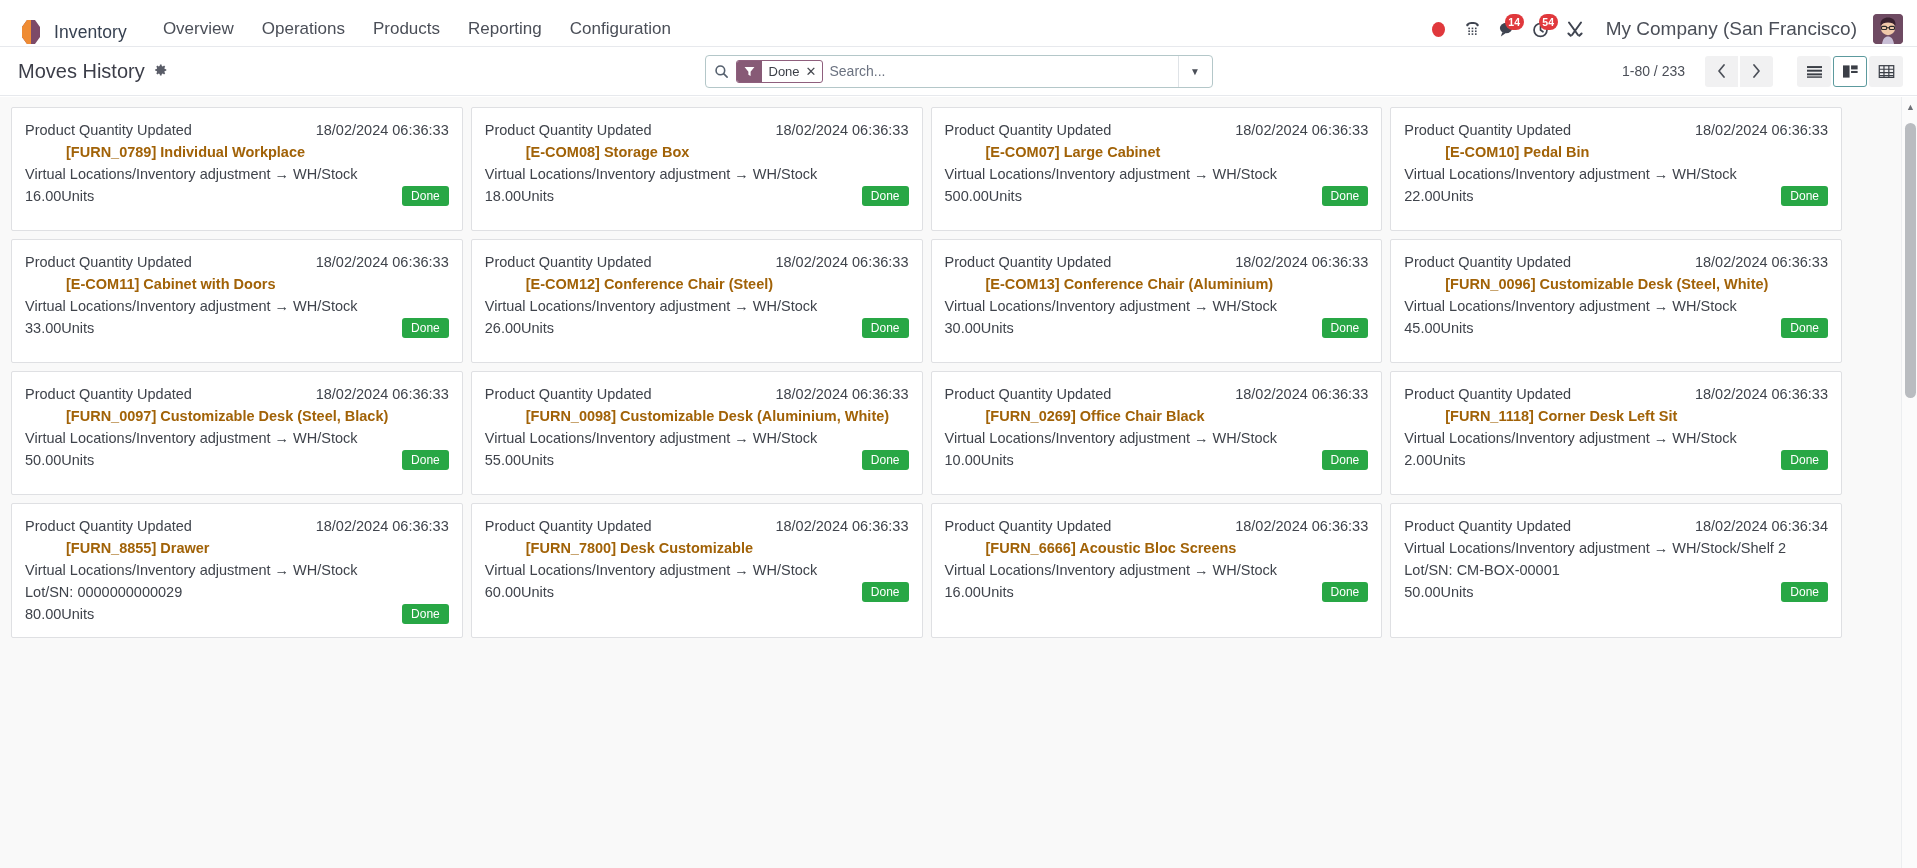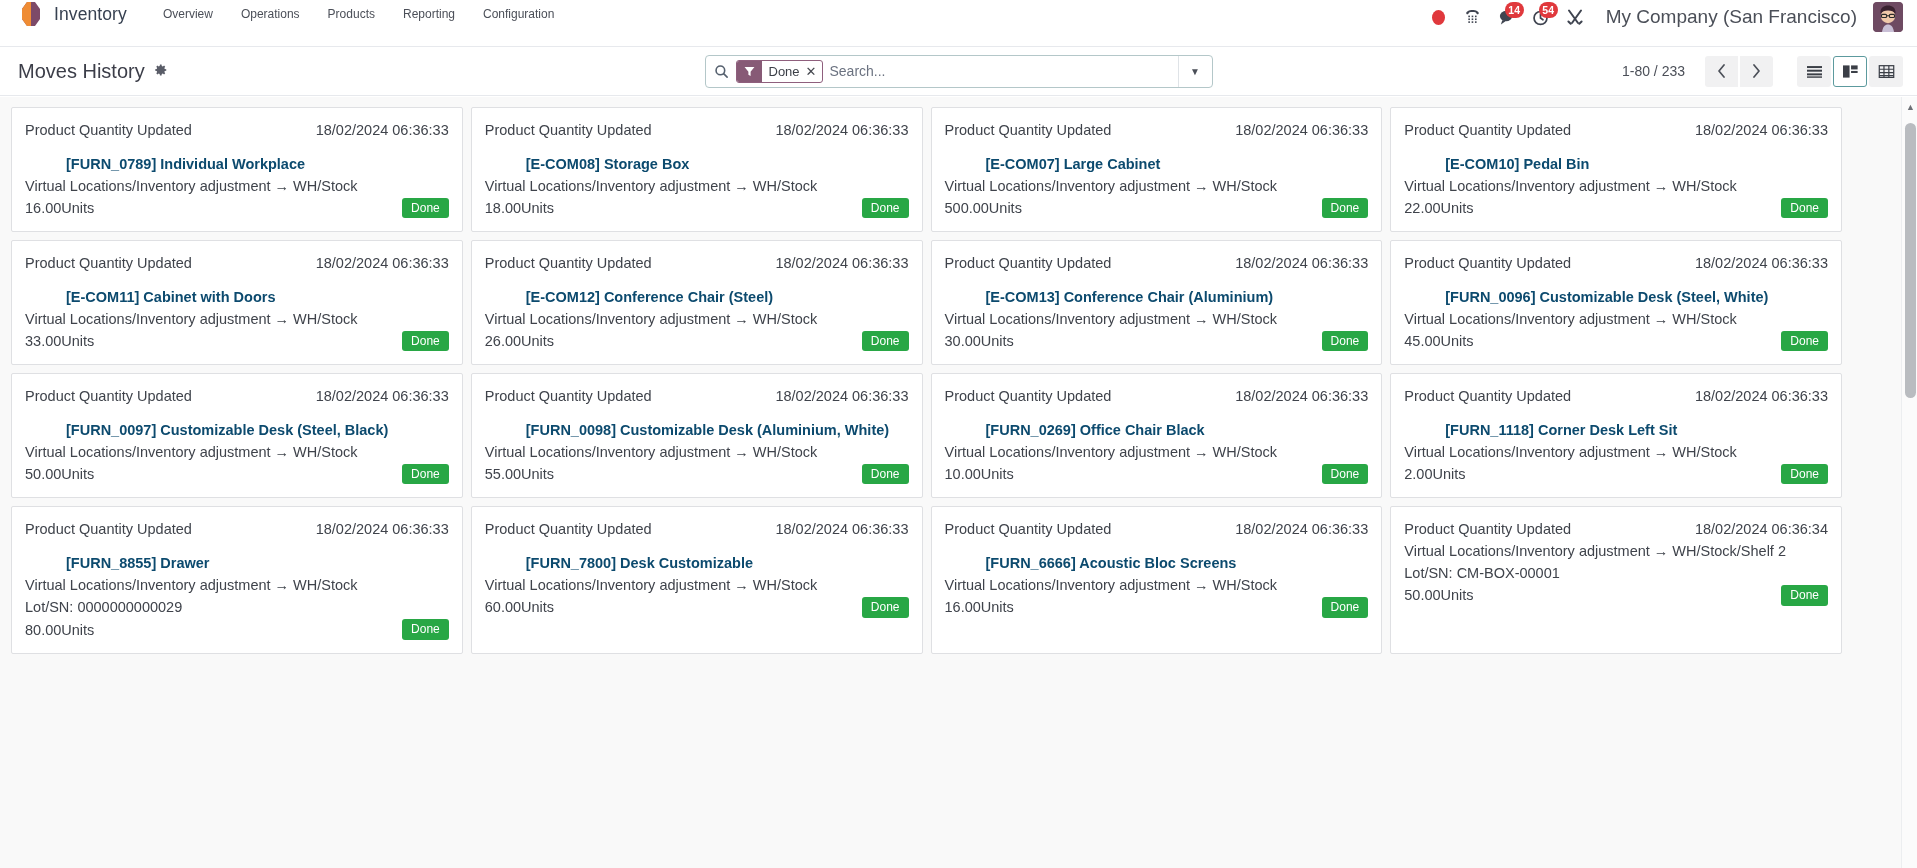--- a/index.html
+++ b/index.html
@@ -9,38 +9,38 @@
     background: #ffffff;
     overflow: hidden;
   }
   body { position: relative; }
 
   
   .navbar {
     height: 47px;
     background: #ffffff;
     display: flex;
-    align-items: flex-start;
+    align-items: flex-end;
     padding: 0 14px 0 18px;
     border-bottom: 1px solid #e7e9ed;
     position: relative;
     z-index: 20;
   }
   .brand {
     display: flex; align-items: center; gap: 10px;
     margin-right: 22px;
   }
   .brand-logo { width: 26px; height: 28px; position: relative; display:block; }
   .brand-name {
     font-size: 17.5px; color: #374151; font-weight: 400;
     letter-spacing: .1px; white-space: nowrap;
   }
   .nav-menu { display: flex; align-items: center; gap: 0; }
   .nav-item {
-    font-size: 12px; color: #4b4f58;
+    font-size: 17px; color: #4b4f58;
     padding: 7px 14px; border-radius: 3px; cursor: pointer;
     white-space: nowrap;
   }
 
   .nav-right {
     margin-left: auto;
     display: flex; align-items: center; gap: 0;
   }
   .sys-icon {
     position: relative;
@@ -187,21 +187,21 @@
     display: flex; align-items: flex-start; justify-content: space-between;
     gap: 8px;
   }
   .k-type {
     color: #3f434b; font-weight: 400; max-width: 60%;
   }
   .k-date {
     color: #3f434b; white-space: nowrap; font-weight: 400;
   }
   .k-product {
-    font-weight: 700; color: #0c4a6e; margin-top: 12px; padding-left: 41px;
+    font-weight: 700; color: #a16207; margin-top: 0px; padding-left: 41px;
   }
   .k-route { color: #3f434b; }
   .k-lot { color: #3f434b; }
   .k-foot {
     display: flex; align-items: center; justify-content: space-between;
     gap: 8px; margin-top: 0px;
   }
   .k-qty { color: #3f434b; }
   .badge-done {
     background: #28a745; color: #ffffff;

